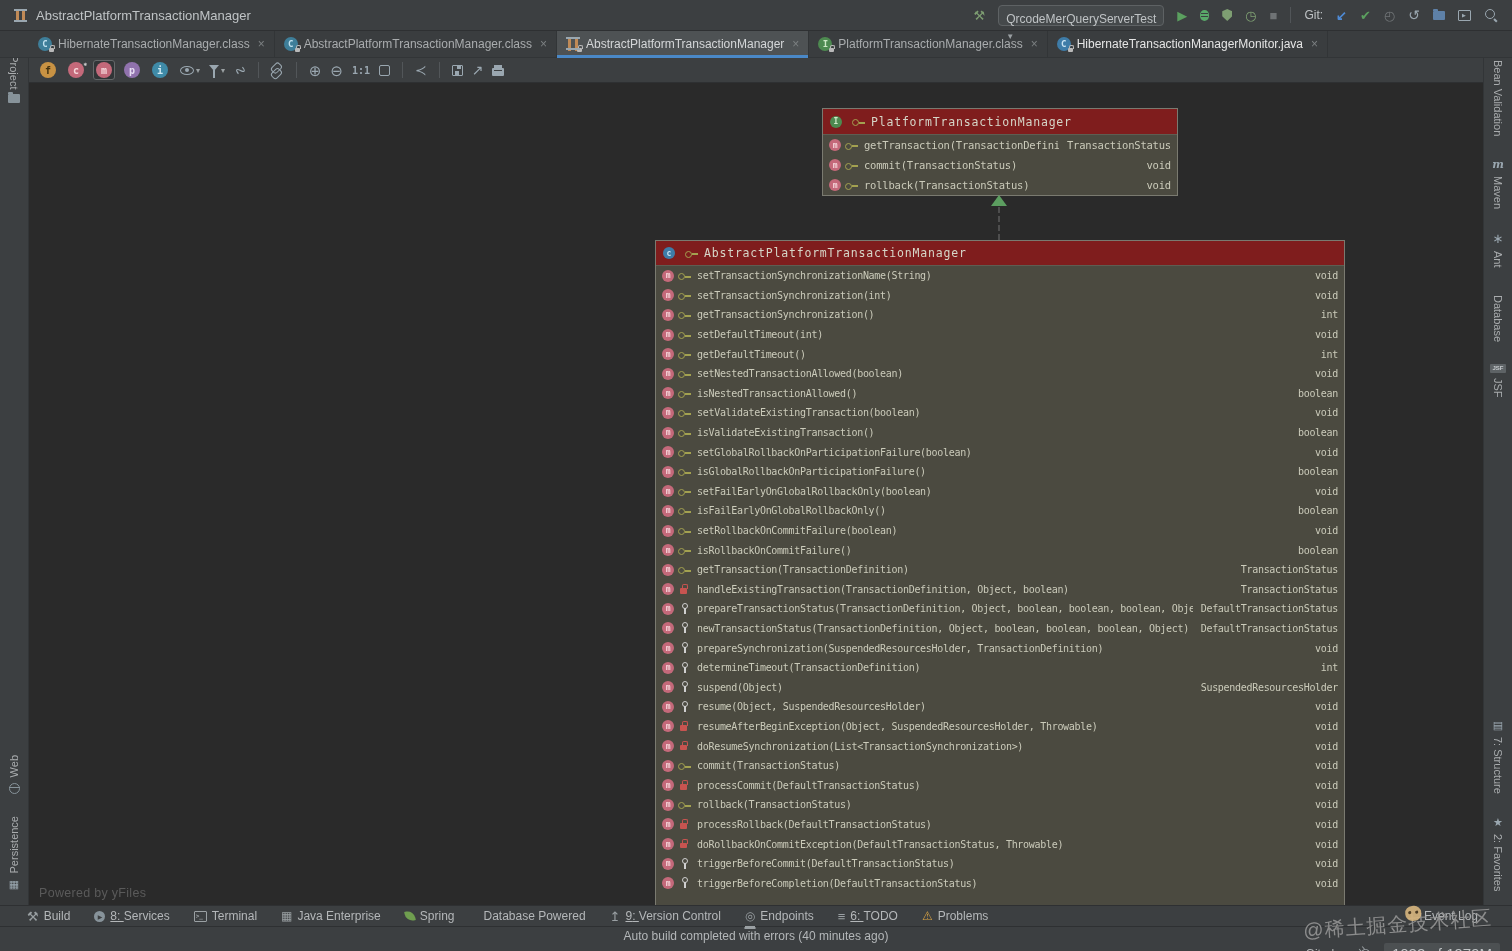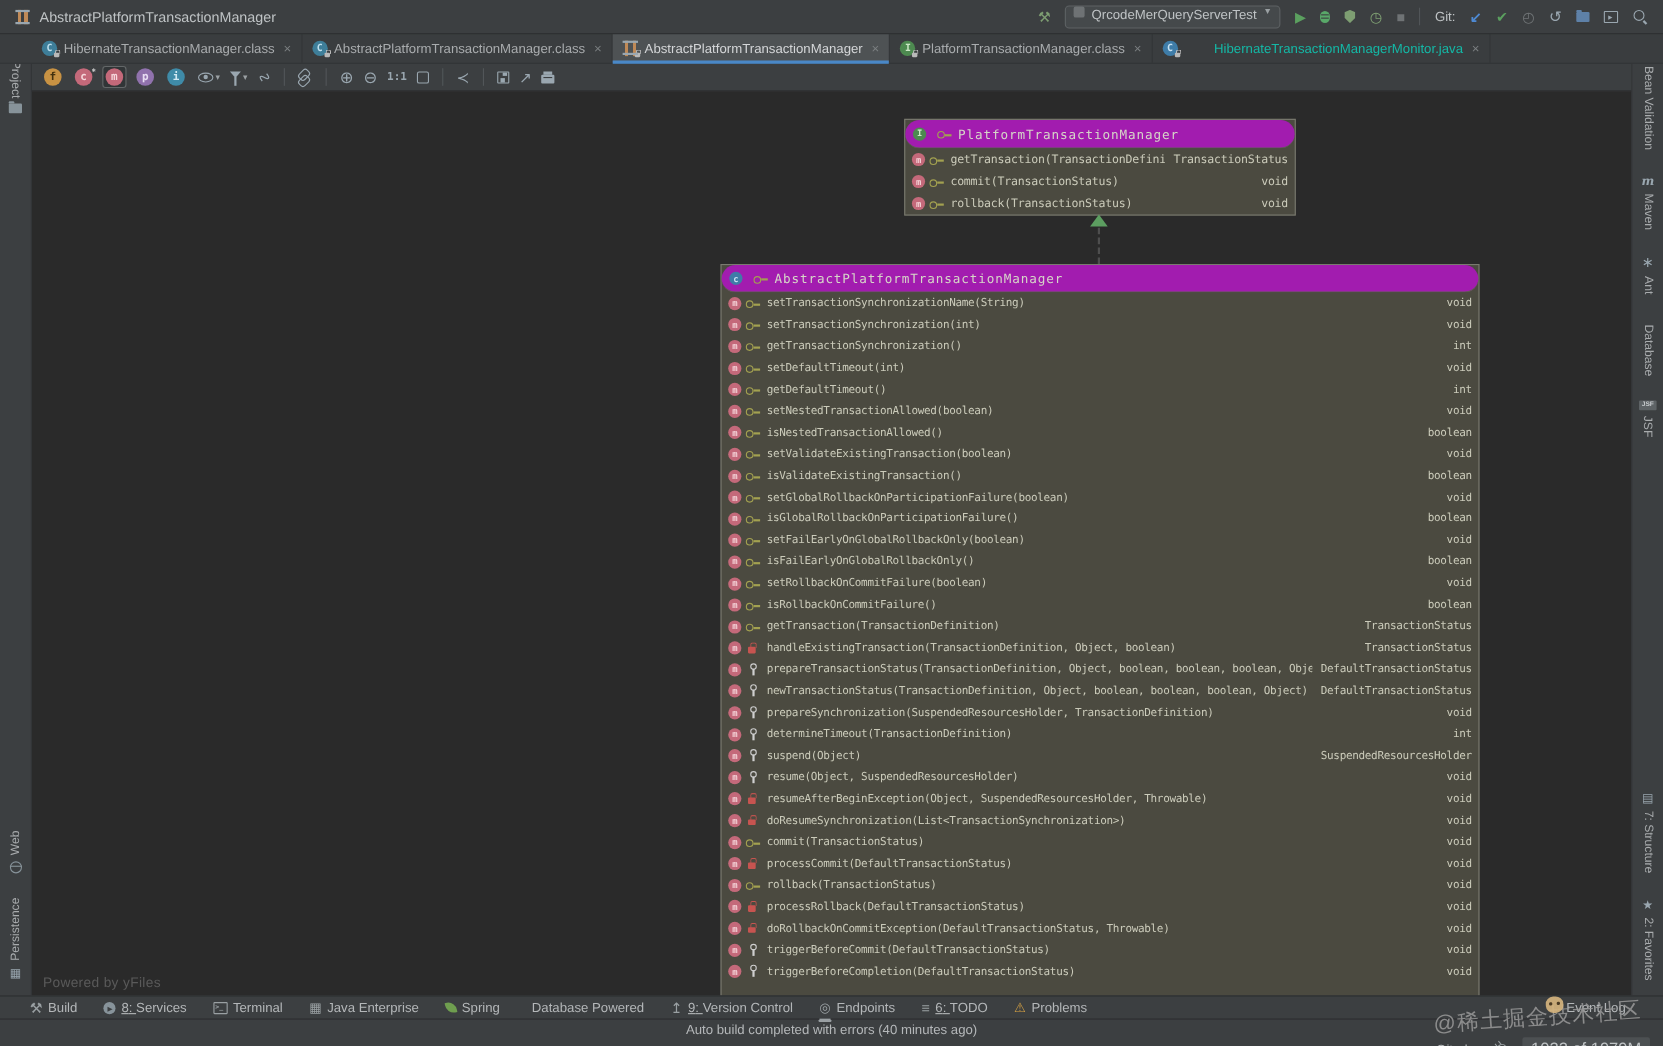--- a/index.html
+++ b/index.html
@@ -3,21 +3,21 @@
 <meta charset="utf-8">
 <style>
   * { margin:0; padding:0; box-sizing:border-box; }
   html,body { width:1512px; height:951px; overflow:hidden; }
   body { background:#2A2A2A; font-family:"Liberation Sans", sans-serif; color:#BBBDBF; position:relative; }
 
   
   .titlebar { position:absolute; top:0; left:0; right:0; height:31px; background:#3C3F41; border-bottom:1px solid #2E3032; display:flex; align-items:center; padding:0 14px; z-index:10; }
   .titlebar .wtitle { font-size:13px; color:#BFC3C5; margin-left:9px; }
   .tb-right { margin-left:auto; display:flex; align-items:center; gap:13px; }
-  .runbox { height:21px; display:flex; align-items:flex-start; gap:6px; background:#45494B; border:1px solid #5E6264; border-radius:4px; padding:0 7px; font-size:12px; color:#BFC3C5; }
+  .runbox { height:21px; display:flex; align-items:flex-start; gap:6px; background:#45494B; border:1px solid #5E6264; border-radius:4px; padding:0 7px; font-size:12px; color:#BFC3C5;flex-direction:column; }
   .runbox .cfgicon { width:10px; height:10px; background:#6E7274; border-radius:2px; }
   .caret-sm { font-size:8px; color:#9AA0A3; }
   .vsep-t { width:1px; height:16px; background:#515558; }
 
   
   .g { display:inline-flex; align-items:center; justify-content:center; font-size:13px; color:#9AA7B0; line-height:1; }
   .g-green { color:#5BA05F; } .g-olive { color:#7E9E72; } .g-blue { color:#4E8AD4; } .g-dim { color:#6F7375; }
 
   .dg-icon { width:13px; height:13px; position:relative; background:linear-gradient(90deg, transparent 2px, #C08A57 2px, #C08A57 5px, transparent 5px, transparent 8px, #C08A57 8px, #C08A57 11px, transparent 11px); flex:none; }
   .dg-icon::before { content:''; position:absolute; top:0; left:0; right:0; height:2px; background:#9AA7B0; }
@@ -32,21 +32,21 @@
   .tw::before { content:'▶'; position:absolute; font-size:5px; color:#9AA7B0; left:3px; top:1px; }
   .search-ic { width:14px; height:14px; position:relative; }
   .search-ic::before { content:''; position:absolute; left:1px; top:1px; width:8px; height:8px; border:1.6px solid #9AA7B0; border-radius:50%; }
   .search-ic::after { content:''; position:absolute; left:10px; top:10px; width:4px; height:2px; background:#9AA7B0; transform:rotate(45deg); transform-origin:left center; }
 
   
   .tabbar { position:absolute; top:31px; left:0; right:0; height:27px; background:#3A3D3F; border-bottom:1px solid #323537; display:flex; padding-left:29px; z-index:9; }
   .tab { display:flex; align-items:center; gap:6px; padding:0 9px; font-size:12px; color:#A9ACAE; border-right:1px solid #323537; position:relative; cursor:default; }
   .tab.active { background:#4E5254; color:#D4D6D8; }
   .tab.active::after { content:''; position:absolute; bottom:-1px; left:0; right:0; height:3px; background:#4A88C7; }
-  .tab.blue .tlabel { color:#14b8a6;margin-left:27px; }
+  .tab.blue .tlabel { color:#e5e5e5; }
   .tclose { font-size:12px; color:#7C8082; margin-left:2px; }
   .ticon { width:14px; height:14px; border-radius:50%; position:relative; flex:none; display:flex; align-items:center; justify-content:center; font:bold 9px "DejaVu Sans Mono", monospace; }
   .ic-class { background:#3E7E99; color:#BFE0EE; } .ic-class::before { content:'C'; }
   .ic-javaclass { background:#3E7CA8; color:#C8E2F2; } .ic-javaclass::before { content:'C'; }
   .ic-interface { background:#4D8A50; color:#CBE8C5; } .ic-interface::before { content:'I'; }
   .ic-diagram { border-radius:0; background:linear-gradient(90deg, transparent 2px, #C08A57 2px, #C08A57 5px, transparent 5px, transparent 9px, #C08A57 9px, #C08A57 12px, transparent 12px); }
   .ic-diagram::after { content:''; position:absolute; top:0; left:0; right:0; height:2px; background:#9AA7B0; box-shadow:0 11px 0 #9AA7B0; }
   .lockb { position:absolute; right:-2px; bottom:-1px; width:5px; height:4px; background:#B9B9B9; border-radius:1px; }
   .lockb::before { content:''; position:absolute; top:-3px; left:1px; width:3px; height:3px; border:1px solid #B9B9B9; border-bottom:none; border-radius:2px 2px 0 0; }
 
@@ -96,21 +96,21 @@
   .si-bean::before { content:'◑'; } .si-maven::before { content:'m'; font:italic bold 11px "DejaVu Serif", serif; }
   .si-ant::before { content:'∗'; font-size:13px; } .si-structure::before { content:'▤'; } .si-favorites::before { content:'★'; }
   .si-persistence::before { content:'▦'; }
   .si-jsf { width:16px; height:9px; background:#5E6366; color:#C6CACD; border-radius:1px; font:bold 6px "Liberation Sans", sans-serif; }
   .si-jsf::before { content:'JSF'; }
 
   
   .canvas { position:absolute; left:29px; right:29px; top:83px; bottom:46px; background:#2A2A2A; overflow:hidden; z-index:1; }
   .yfiles { position:absolute; left:10px; bottom:5px; font-size:12.5px; color:#5A5A5A; letter-spacing:0.3px;margin-top:24px; }
   .uml { position:absolute; background:#4B4A40; border:1px solid #7A7A70; }
-  .uml-header { display:flex; align-items:center; gap:6px; padding:0 7px; border-bottom:1px solid #5E5D52; background:#a21caf; font-family:"DejaVu Sans Mono", monospace; color:#D6D6C8;border-radius:13px; }
+  .uml-header { display:flex; align-items:center; gap:6px; padding:0 7px; border-bottom:1px solid #5E5D52; background:#7f1d1d; font-family:"DejaVu Sans Mono", monospace; color:#D6D6C8; }
   .uname { font-size:11.5px; letter-spacing:0.8px; white-space:nowrap; }
   .mrow { display:flex; align-items:center; padding:0 6px; white-space:nowrap; font-family:"DejaVu Sans Mono", monospace; color:#CBCBBA; }
   .mrow .sig { margin-left:6px; overflow:hidden; }
   .mrow .ret { margin-left:auto; padding-left:8px; }
   #ifacebox { left:793px; top:25px; width:356px; }
   #ifacebox .uml-header { height:26px; }
   #ifacebox .mrow { height:20px; font-size:10.5px; letter-spacing:-0.2px; }
   #classbox { left:626px; top:157px; width:690px; height:676px; }
   #classbox .uml-header { height:25px; }
   #classbox .mrow { height:19.6px; font-size:10px; letter-spacing:-0.3px; }

